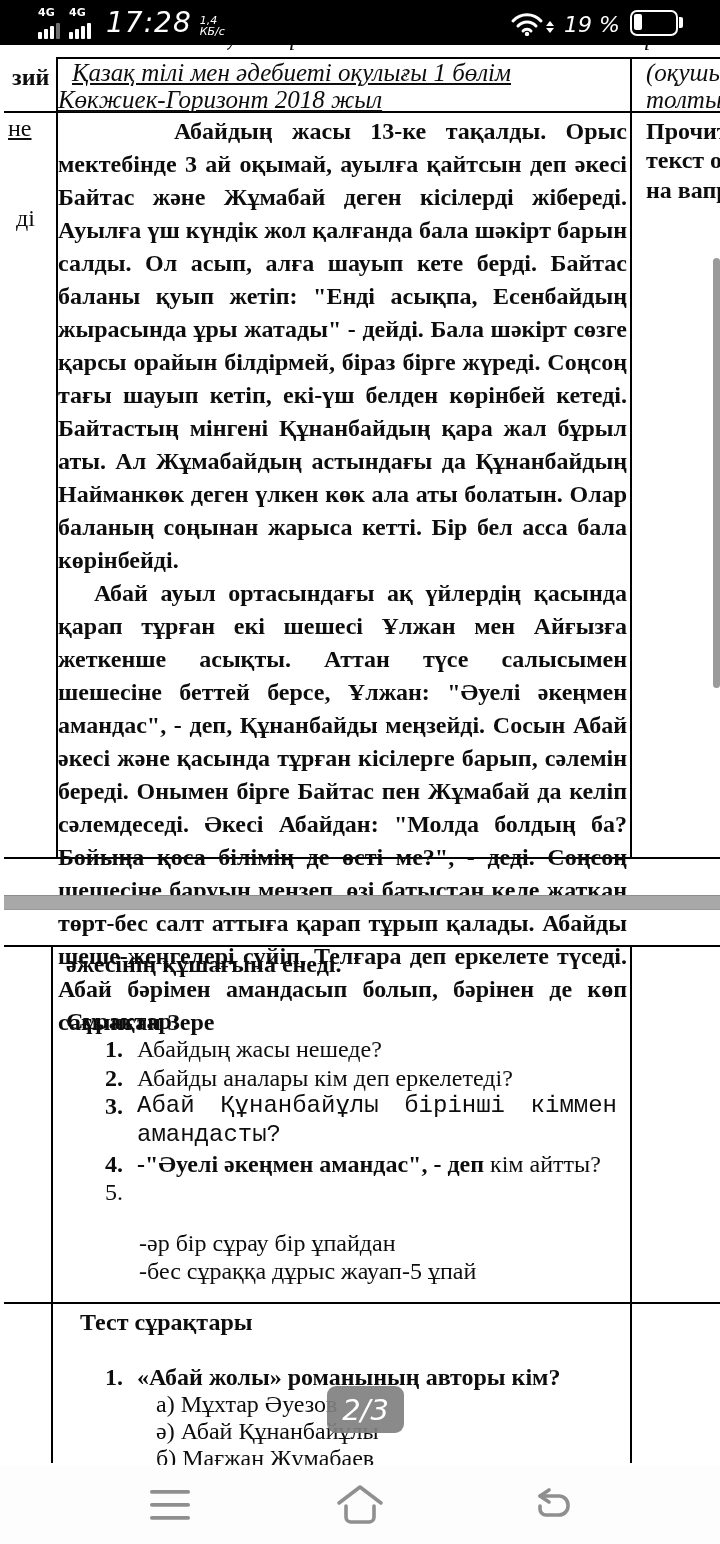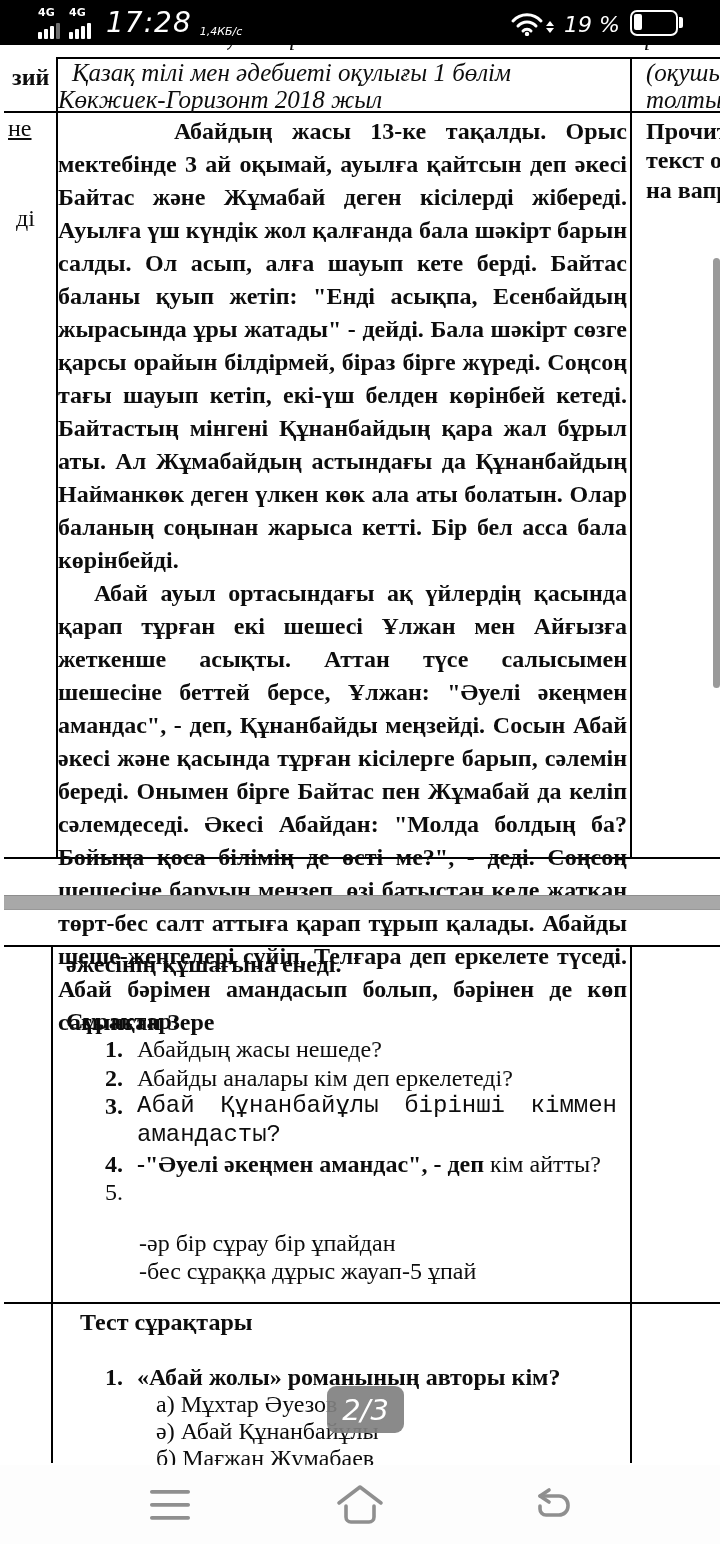--- a/index.html
+++ b/index.html
@@ -8,37 +8,37 @@
   
   .statusbar{position:absolute;left:0;top:0;width:720px;height:45px;background:#000;
              display:flex;align-items:center;color:#fff;font-family:"DejaVu Sans",sans-serif;}
   .sb-left{display:flex;align-items:flex-end;margin-left:38px;}
   .sim{display:flex;flex-direction:column;align-items:flex-start;margin-right:9px;}
   .sim-label{font-size:11px;font-weight:bold;line-height:11px;margin-bottom:5px;}
   .bars{display:flex;align-items:flex-end;gap:2px;height:16px;}
   .bar{width:4px;background:#fff;border-radius:1px;}
   .bar.dim{background:#6e6e6e;}
   .sb-time{font-size:28px;font-style:italic;letter-spacing:1px;margin:0 8px 2px 6px;line-height:28px;}
-  .sb-speed{display:flex;flex-direction:row;font-size:11px;line-height:11px;font-style:italic;margin-bottom:2px;}
+  .sb-speed{display:flex;flex-direction:column;font-size:11px;line-height:11px;font-style:italic;margin-bottom:2px;}
   .sb-right{position:absolute;right:0;top:0;height:45px;display:flex;align-items:center;}
   .wifi-wrap{display:flex;align-items:flex-end;margin-right:6px;}
   .wifi-arrows{display:flex;flex-direction:column;gap:2px;margin:0 0 3px 2px;}
   .tri-up{width:0;height:0;border-left:4px solid transparent;border-right:4px solid transparent;border-bottom:5px solid #fff;}
   .tri-dn{width:0;height:0;border-left:4px solid transparent;border-right:4px solid transparent;border-top:5px solid #fff;}
   .sb-batt-pct{font-size:22px;font-style:italic;margin:4px 10px 0 4px;line-height:22px;}
   .battery{position:relative;width:44px;height:22px;border:2.5px solid #fff;border-radius:7px;margin-right:42px;}
   .battery:after{content:"";position:absolute;right:-7px;top:5px;width:4px;height:11px;background:#fff;border-radius:0 2px 2px 0;}
   .batt-fill{position:absolute;left:2px;top:2.5px;width:8px;height:16px;background:#fff;border-radius:2px;}
   
   .doc{position:absolute;left:4px;top:45px;width:720px;height:1420px;background:#fff;}
   .hline{position:absolute;background:#000;height:2px;}
   .vline{position:absolute;background:#000;width:2px;}
   .frag{position:absolute;height:10px;overflow:hidden;font-style:italic;font-size:24px;}
   .frag span{display:block;margin-top:-21px;}
-  .hdr-cell{position:absolute;left:68px;top:14px;width:545px;font-style:italic;font-size:25px;line-height:27px;white-space:nowrap;}
+  .hdr-cell{position:absolute;left:68px;top:14px;width:545px;font-style:italic;font-size:25px;line-height:27px;white-space:nowrap;text-decoration:underline;}
   .hdr-right{position:absolute;left:642px;top:14px;font-style:italic;font-size:25px;line-height:27px;white-space:nowrap;}
   .leftcol-frag{position:absolute;font-size:24px;}
   .para-cell{position:absolute;left:54px;top:70px;width:569px;font-weight:bold;font-size:24px;line-height:33px;text-align:justify;}
   .para-cell p{margin:0;}
   .para-cell p.p1{text-indent:116px;}
   .para-cell p.p2{text-indent:36px;}
   .rightcol-body{position:absolute;left:642px;top:72px;font-weight:bold;font-size:24px;line-height:29.3px;white-space:nowrap;}
   .separator{position:absolute;left:0;top:850px;width:720px;height:13px;background:#a8a8a8;border-top:1px solid #8d8d8d;border-bottom:1px solid #989898;}
   
   .p2cell{position:absolute;left:49px;top:905px;width:578px;box-sizing:border-box;padding:0 14px 0 13px;

